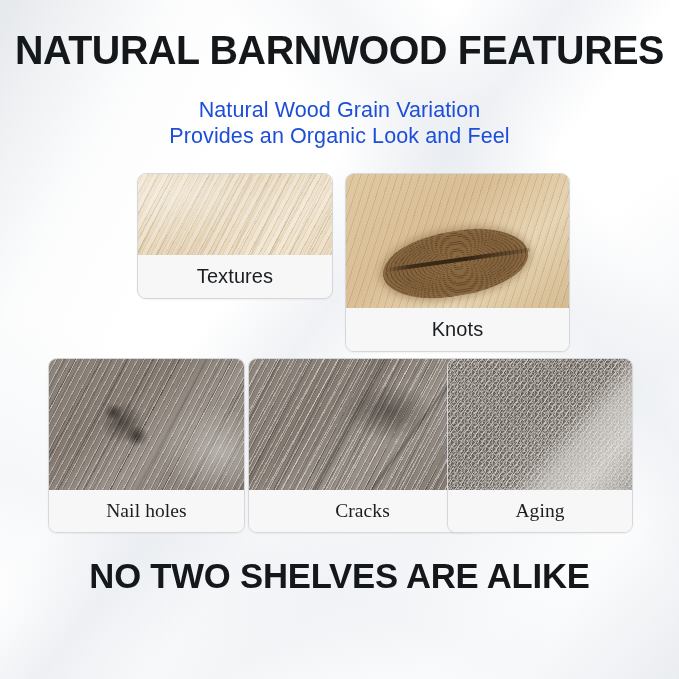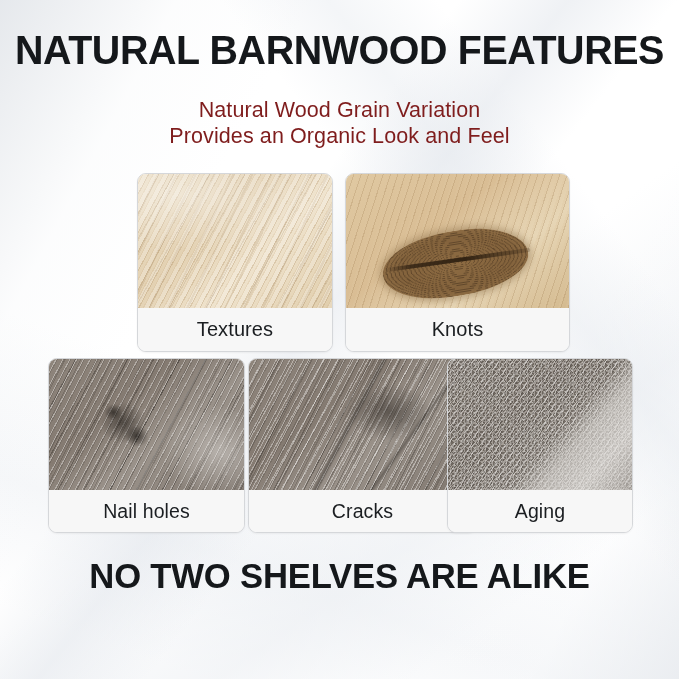--- a/index.html
+++ b/index.html
@@ -54,21 +54,21 @@
   #title-bottom {
     top:556px;
     font-size:35px;
     letter-spacing:-0.2px;
     transform:scaleX(0.99);
   }
 
   .subtitle-block {
     position:absolute; left:0; right:0;
     text-align:center;
-    color:#7f1d1d;
+    color:#1d4ed8;
     font-weight:400;
   }
   #subtitle-top { top:97px; font-size:21.5px; line-height:26px; letter-spacing:0.1px; }
   #subtitle-bottom { top:601px; font-size:16.5px; line-height:21px; color:#6a6e73; letter-spacing:0.1px; }
 
   
   .card {
     position:absolute;
     border:1px solid #d5d7da;
     border-radius:9px;
@@ -85,24 +85,24 @@
     position:absolute;
     left:0; right:0; bottom:0;
     display:flex;
     align-items:center;
     justify-content:center;
     background:#f7f7f7;
     color:#1b1e21;
     font-size:20px;
     letter-spacing:0.1px;
   }
-  .card.bottom-row .card-label { font-size:19.5px; }
-
-  
-  #card-textures { left:137px; top:173px; width:196px; height:179px; }
+  .card.bottom-row .card-label { font-size:19.5px;font-family:Liberation Serif, serif; }
+
+  
+  #card-textures { left:137px; top:173px; width:196px; height:126px; }
   #card-knots    { left:345px; top:173px; width:225px; height:179px; }
   #card-textures .card-photo, #card-knots .card-photo { height:136px; }
   #card-textures .card-label, #card-knots .card-label { height:43px; }
 
   
   #card-nailholes { left:48px;  top:358px; width:197px; height:175px; }
   #card-cracks    { left:248px; top:358px; width:229px; height:175px; }
   #card-aging     { left:447px; top:358px; width:186px; height:175px; }
   .bottom-row .card-photo { height:133px; }
   .bottom-row .card-label { height:42px; }

